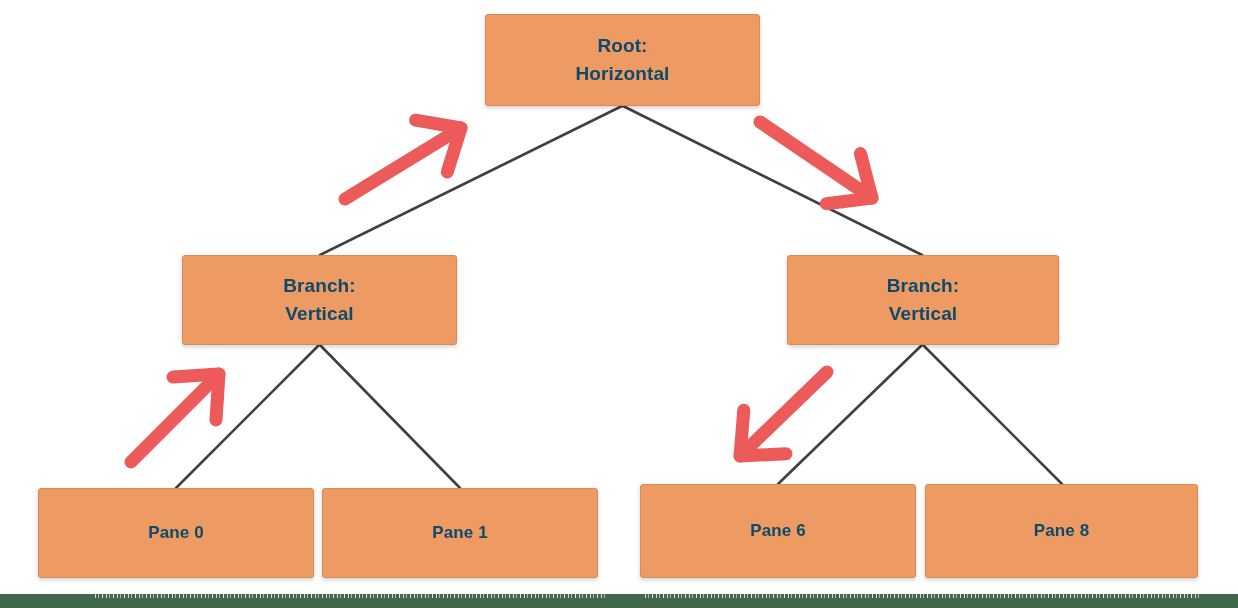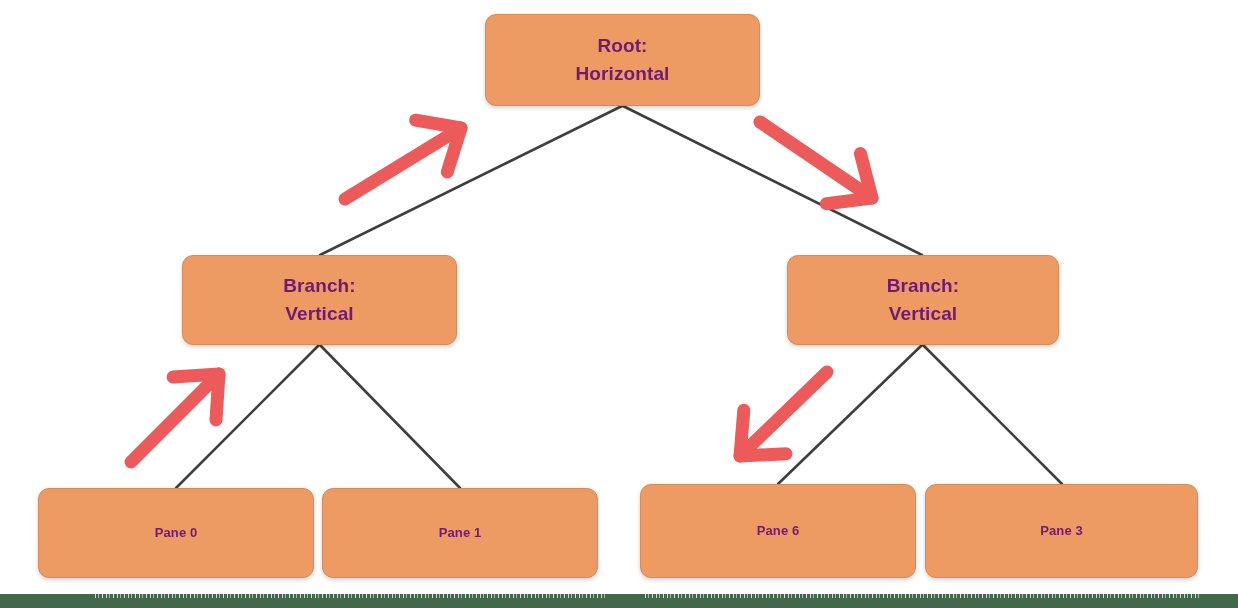--- a/index.html
+++ b/index.html
@@ -28,38 +28,38 @@
   }
   #edges-layer { z-index: 1; }
   #nodes-layer { position: absolute; left:0; top:0; width:1238px; height:608px; z-index: 2; }
   #arrows-layer { z-index: 3; }
 
   .node {
     position: absolute;
     box-sizing: border-box;
     background: #ed9a63;
     border: 1px solid #d98a55;
-    border-radius: 11px;
+    border-radius: 3px;
     box-shadow: 0 2px 4px rgba(0,0,0,0.18);
     display: flex;
     align-items: center;
     justify-content: center;
     text-align: center;
-    color: #701a75;
+    color: #0c4a6e;
     font-weight: bold;
     font-size: 19px;
     line-height: 1.45;
     letter-spacing: 0.1px;
     font-family: "Liberation Sans", sans-serif;
   }
   .node .label {
     white-space: pre-line;
     padding: 0 8px;
   }
-  .node.leaf .label { font-size: 13px; }
+  .node.leaf .label { font-size: 17px; }
 
   
   #bottom-strip {
     position: absolute;
     left: 0;
     top: 594px;
     width: 1238px;
     height: 14px;
     background: #41684a;
     z-index: 4;
@@ -113,21 +113,21 @@
       <div class="node leaf" style="left: 38px; top: 488px; width: 276px; height: 90px; background: rgb(237, 154, 99); border-color: rgb(217, 138, 85);">
         <span class="label">Pane 0</span>
       </div>
       <div class="node leaf" style="left: 322px; top: 488px; width: 276px; height: 90px; background: rgb(237, 154, 99); border-color: rgb(217, 138, 85);">
         <span class="label">Pane 1</span>
       </div>
       <div class="node leaf" style="left: 640px; top: 484px; width: 276px; height: 94px; background: rgb(237, 154, 99); border-color: rgb(217, 138, 85);">
         <span class="label">Pane 6</span>
       </div>
       <div class="node leaf" style="left: 925px; top: 484px; width: 273px; height: 94px; background: rgb(237, 154, 99); border-color: rgb(217, 138, 85);">
-        <span class="label">Pane 3</span>
+        <span class="label">Pane 8</span>
       </div>
     </div>
 
   <svg id="arrows-layer" viewBox="0 0 1238 608" width="1238" height="608" xmlns="http://www.w3.org/2000/svg">
     <g id="arrows-group" stroke="#ec5a5a" stroke-width="13" stroke-linecap="round" stroke-linejoin="round" fill="none">
         <g>
           <line x1="345" y1="199" x2="461" y2="128"></line>
           <polyline points="447.33797937721414,171.9243576219684 461,128 415.6689775482615,120.18345322536975"></polyline>
         </g>
         <g>

